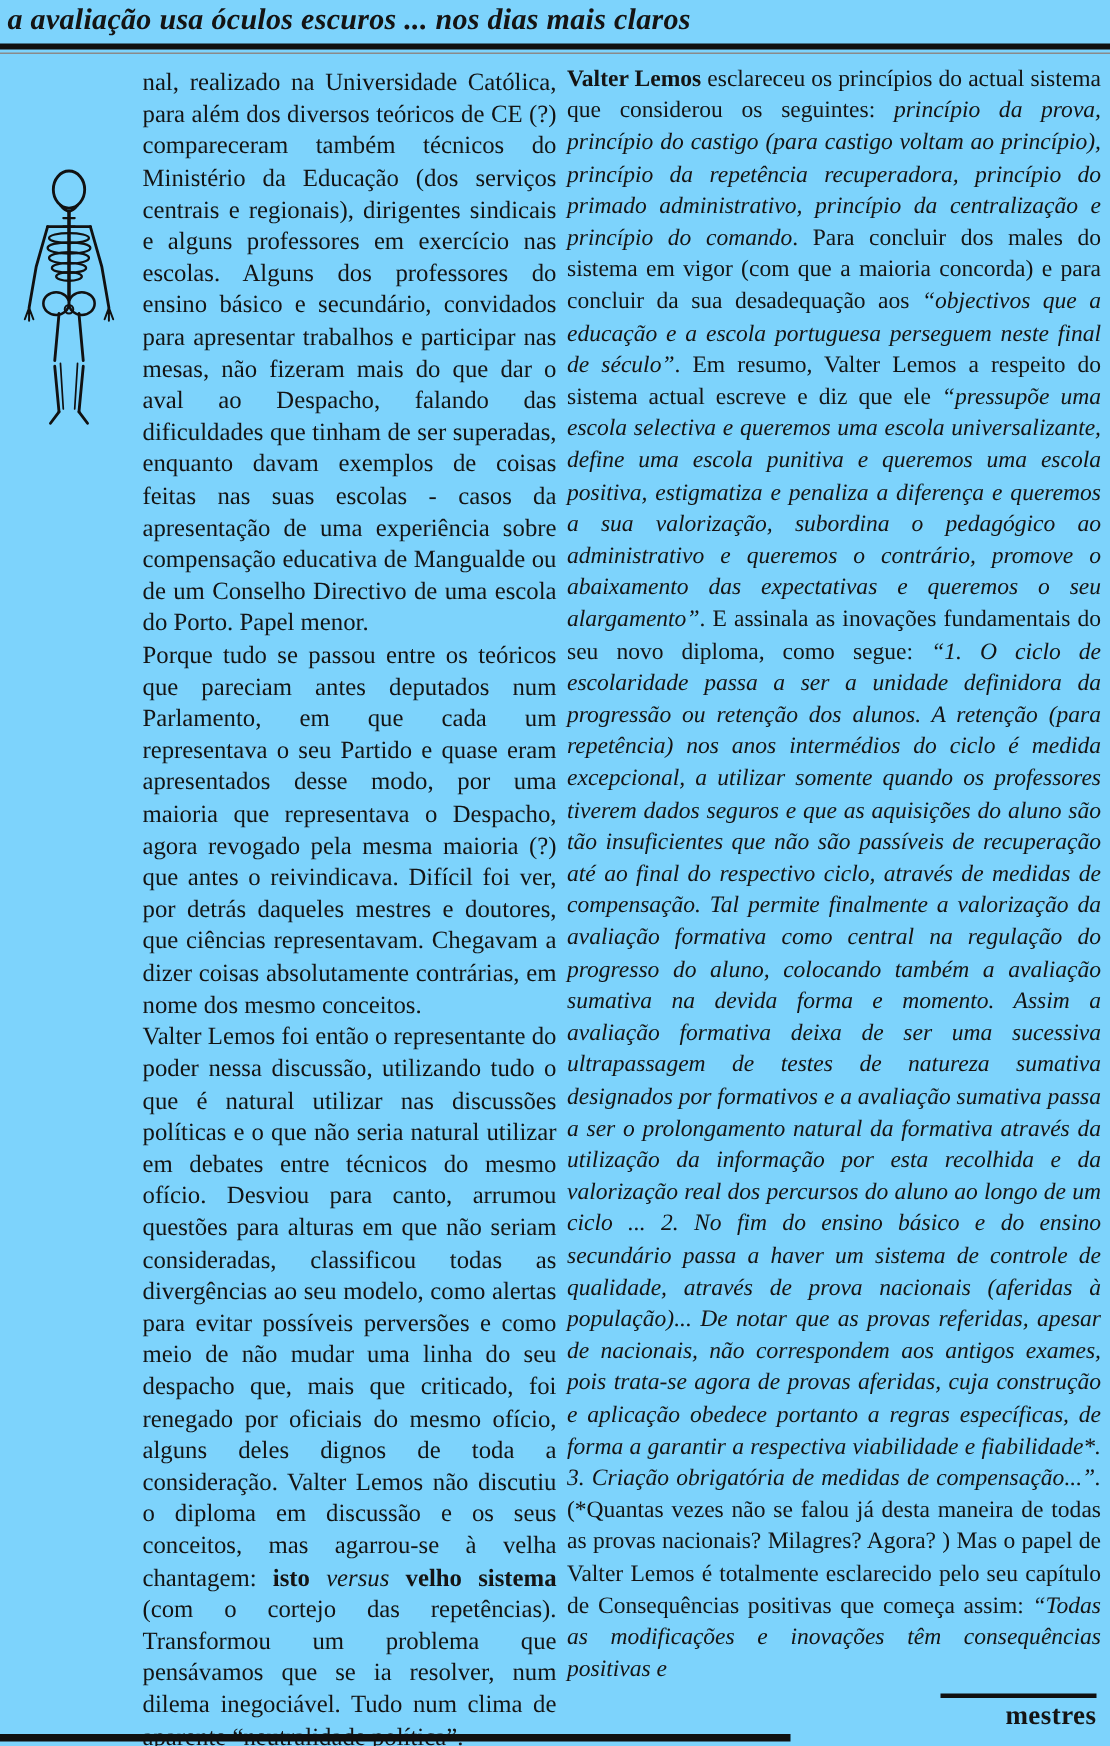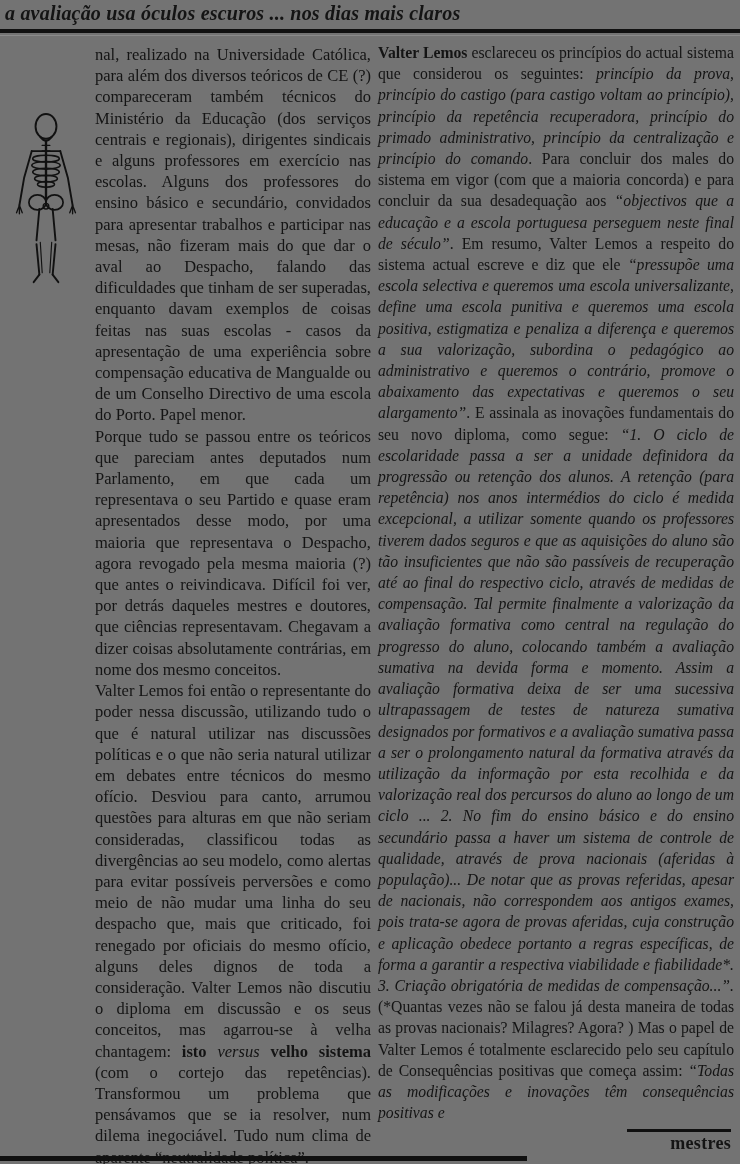--- a/index.html
+++ b/index.html
@@ -1,18 +1,18 @@
 <!DOCTYPE html>
 <html lang="pt"><head>
 <meta charset="utf-8">
 <style>
   html,body{margin:0;padding:0;background:#d9d9d9;}
   .page{
     position:relative;width:740px;height:1164px;margin:0 auto;
-    background:#737373;color:#141414;overflow:hidden;
+    background:#7dd3fc;color:#141414;overflow:hidden;
     font-family:"Liberation Serif","DejaVu Serif",serif;
   }
   .header-title{
     position:absolute;left:5px;top:2px;
     font-size:20px;font-weight:bold;font-style:italic;letter-spacing:.2px;
     white-space:nowrap;
   }
   .header-rule{position:absolute;left:0;top:29px;width:740px;height:4px;background:#101010;}
   .header-rule-thin{position:absolute;left:0;top:35px;width:740px;height:1px;background:#8a8a8a;}
   .skeleton{position:absolute;left:8px;top:112px;width:76px;height:176px;}

